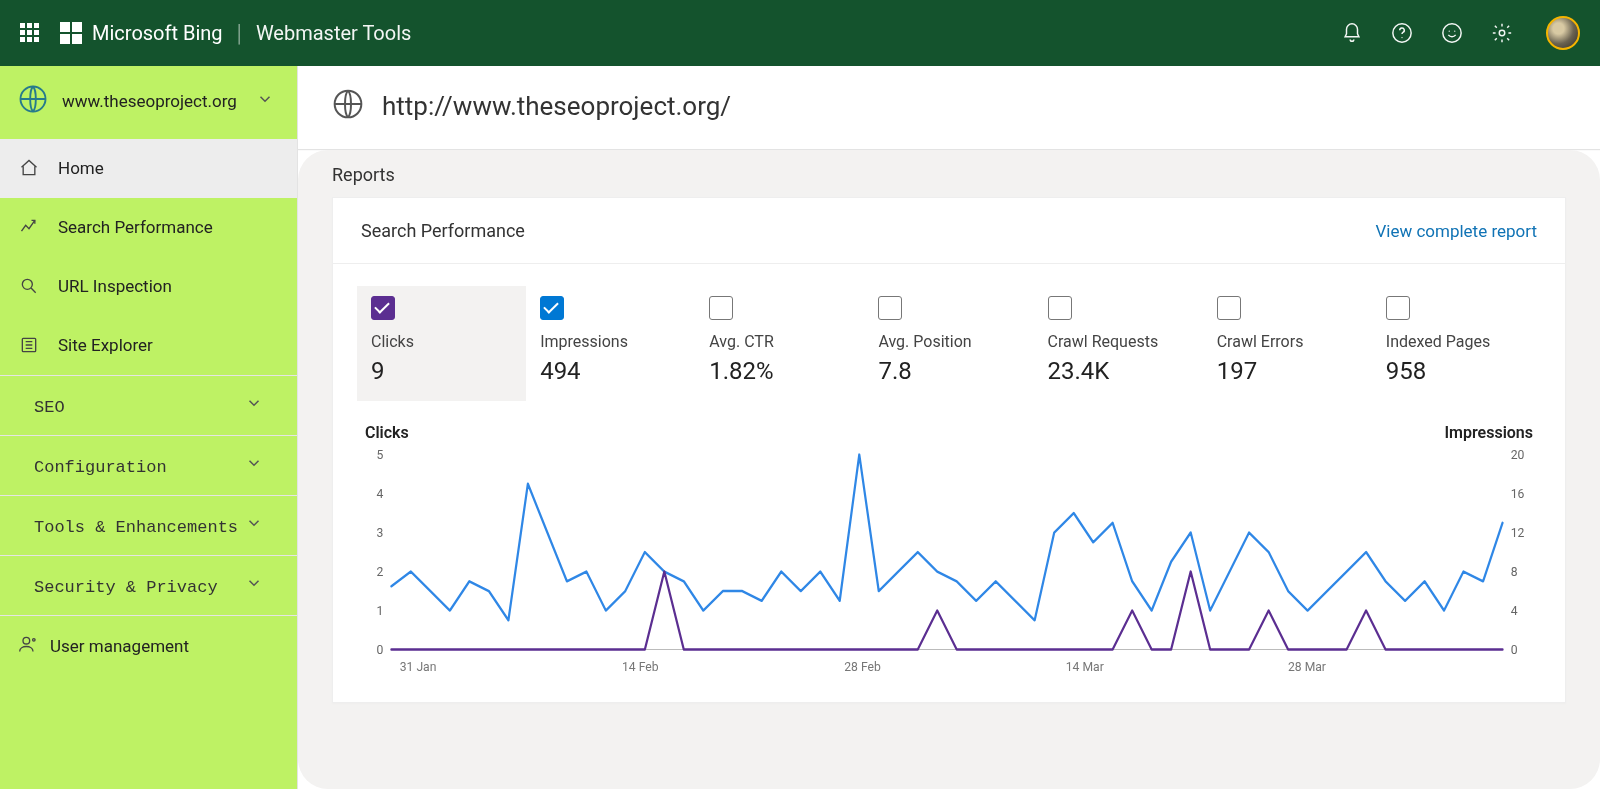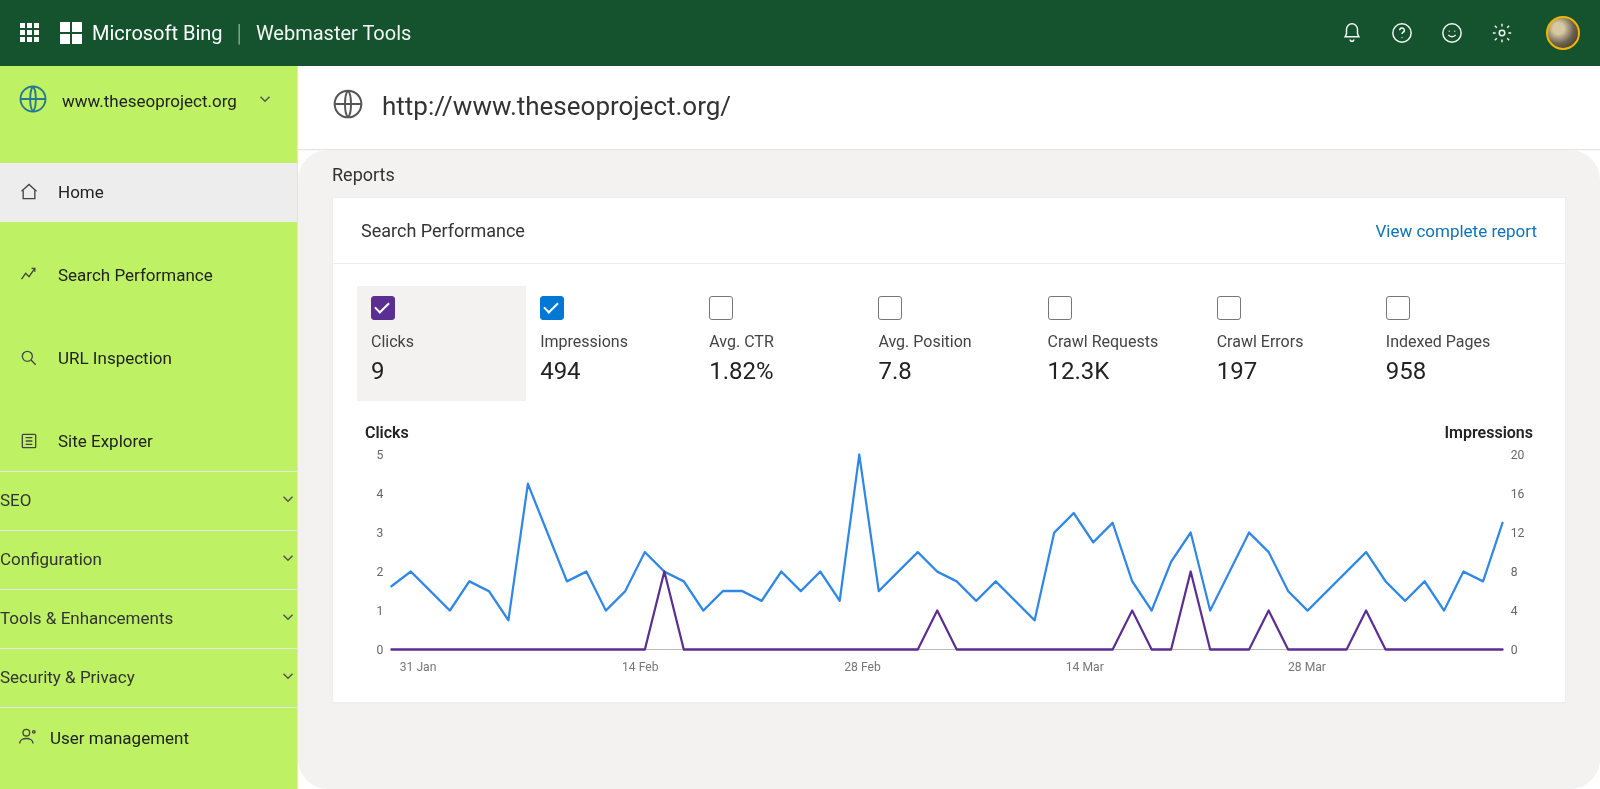--- a/index.html
+++ b/index.html
@@ -83,33 +83,33 @@
   .site-selector .chev svg { width:18px; height:18px; stroke:#555; fill:none; stroke-width:2; }
 
   .nav { display:flex; flex-direction:column; }
   .nav-item {
     display:flex; align-items:center; gap:18px;
     padding: 18px 18px;
     font-size: 17px;
     color:#222;
     cursor:pointer;
     border-bottom: 1px solid transparent;
-    margin-top: 24px;
   }
   .nav-item.active { background:#ededed; font-weight:400; }
   .nav-item .nicon { width:22px; height:22px; display:flex; align-items:center; justify-content:center; }
   .nav-item .nicon svg { width:20px; height:20px; stroke:#444; fill:none; stroke-width:1.6; }
 
   .nav-group {
-    display:flex; align-items:flex-start; justify-content:space-between;
-    padding: 18px 0;
+    display:flex; align-items:flex-end; justify-content:space-between;
+    padding: 18px 34px;
     font-size: 17px;
     color:#333;
     border-top: 1px solid #e5e5e5;
     cursor:pointer;
+    font-family:Liberation Mono, monospace;
   }
   .nav-group:first-of-type { border-top: 1px solid #e5e5e5; }
   .nav-group .chev svg { width:18px; height:18px; stroke:#555; fill:none; stroke-width:2; }
 
   .nav-bottom-item {
     display:flex; align-items:center; gap:12px;
     padding: 18px 18px 8px 18px;
     font-size: 17px;
     color:#222;
     cursor:pointer;
@@ -370,21 +370,21 @@
               <div class="mvalue">1.82%</div>
             </div>
             <div class="metric">
               <div class="cb"></div>
               <div class="mlabel">Avg. Position</div>
               <div class="mvalue">7.8</div>
             </div>
             <div class="metric">
               <div class="cb"></div>
               <div class="mlabel">Crawl Requests</div>
-              <div class="mvalue">12.3K</div>
+              <div class="mvalue">23.4K</div>
             </div>
             <div class="metric">
               <div class="cb"></div>
               <div class="mlabel">Crawl Errors</div>
               <div class="mvalue">197</div>
             </div>
             <div class="metric">
               <div class="cb"></div>
               <div class="mlabel">Indexed Pages</div>
               <div class="mvalue">958</div>

